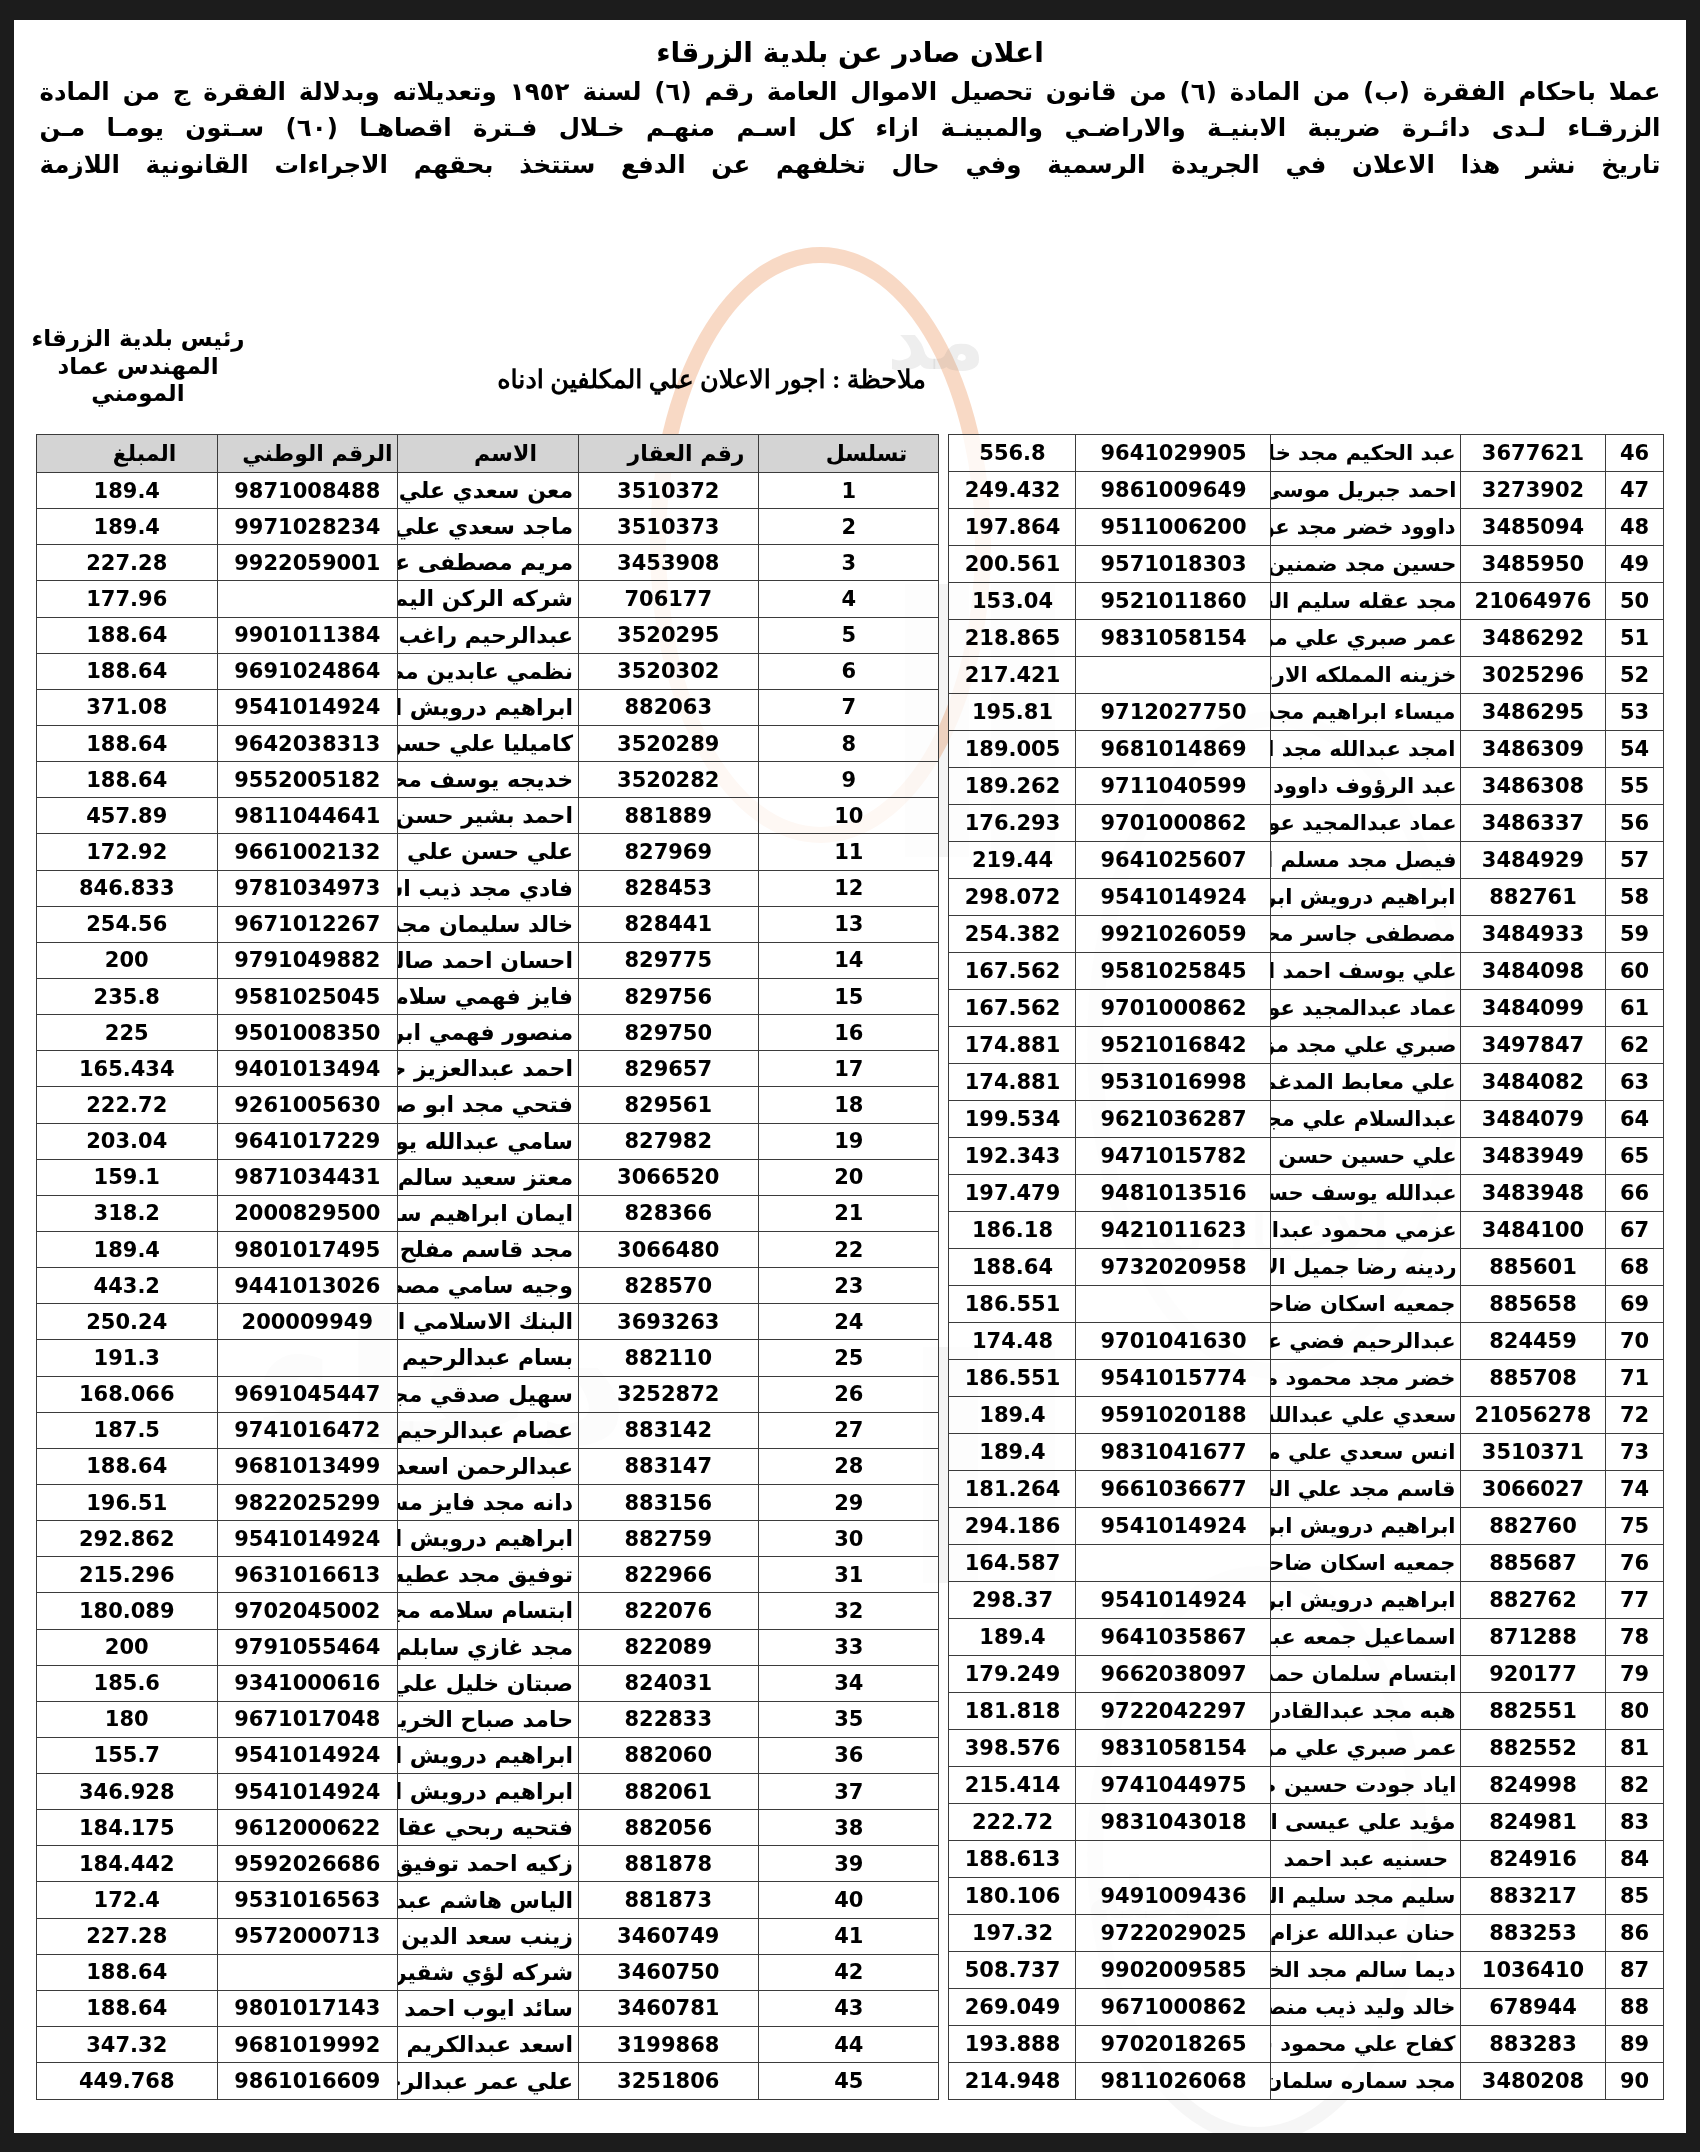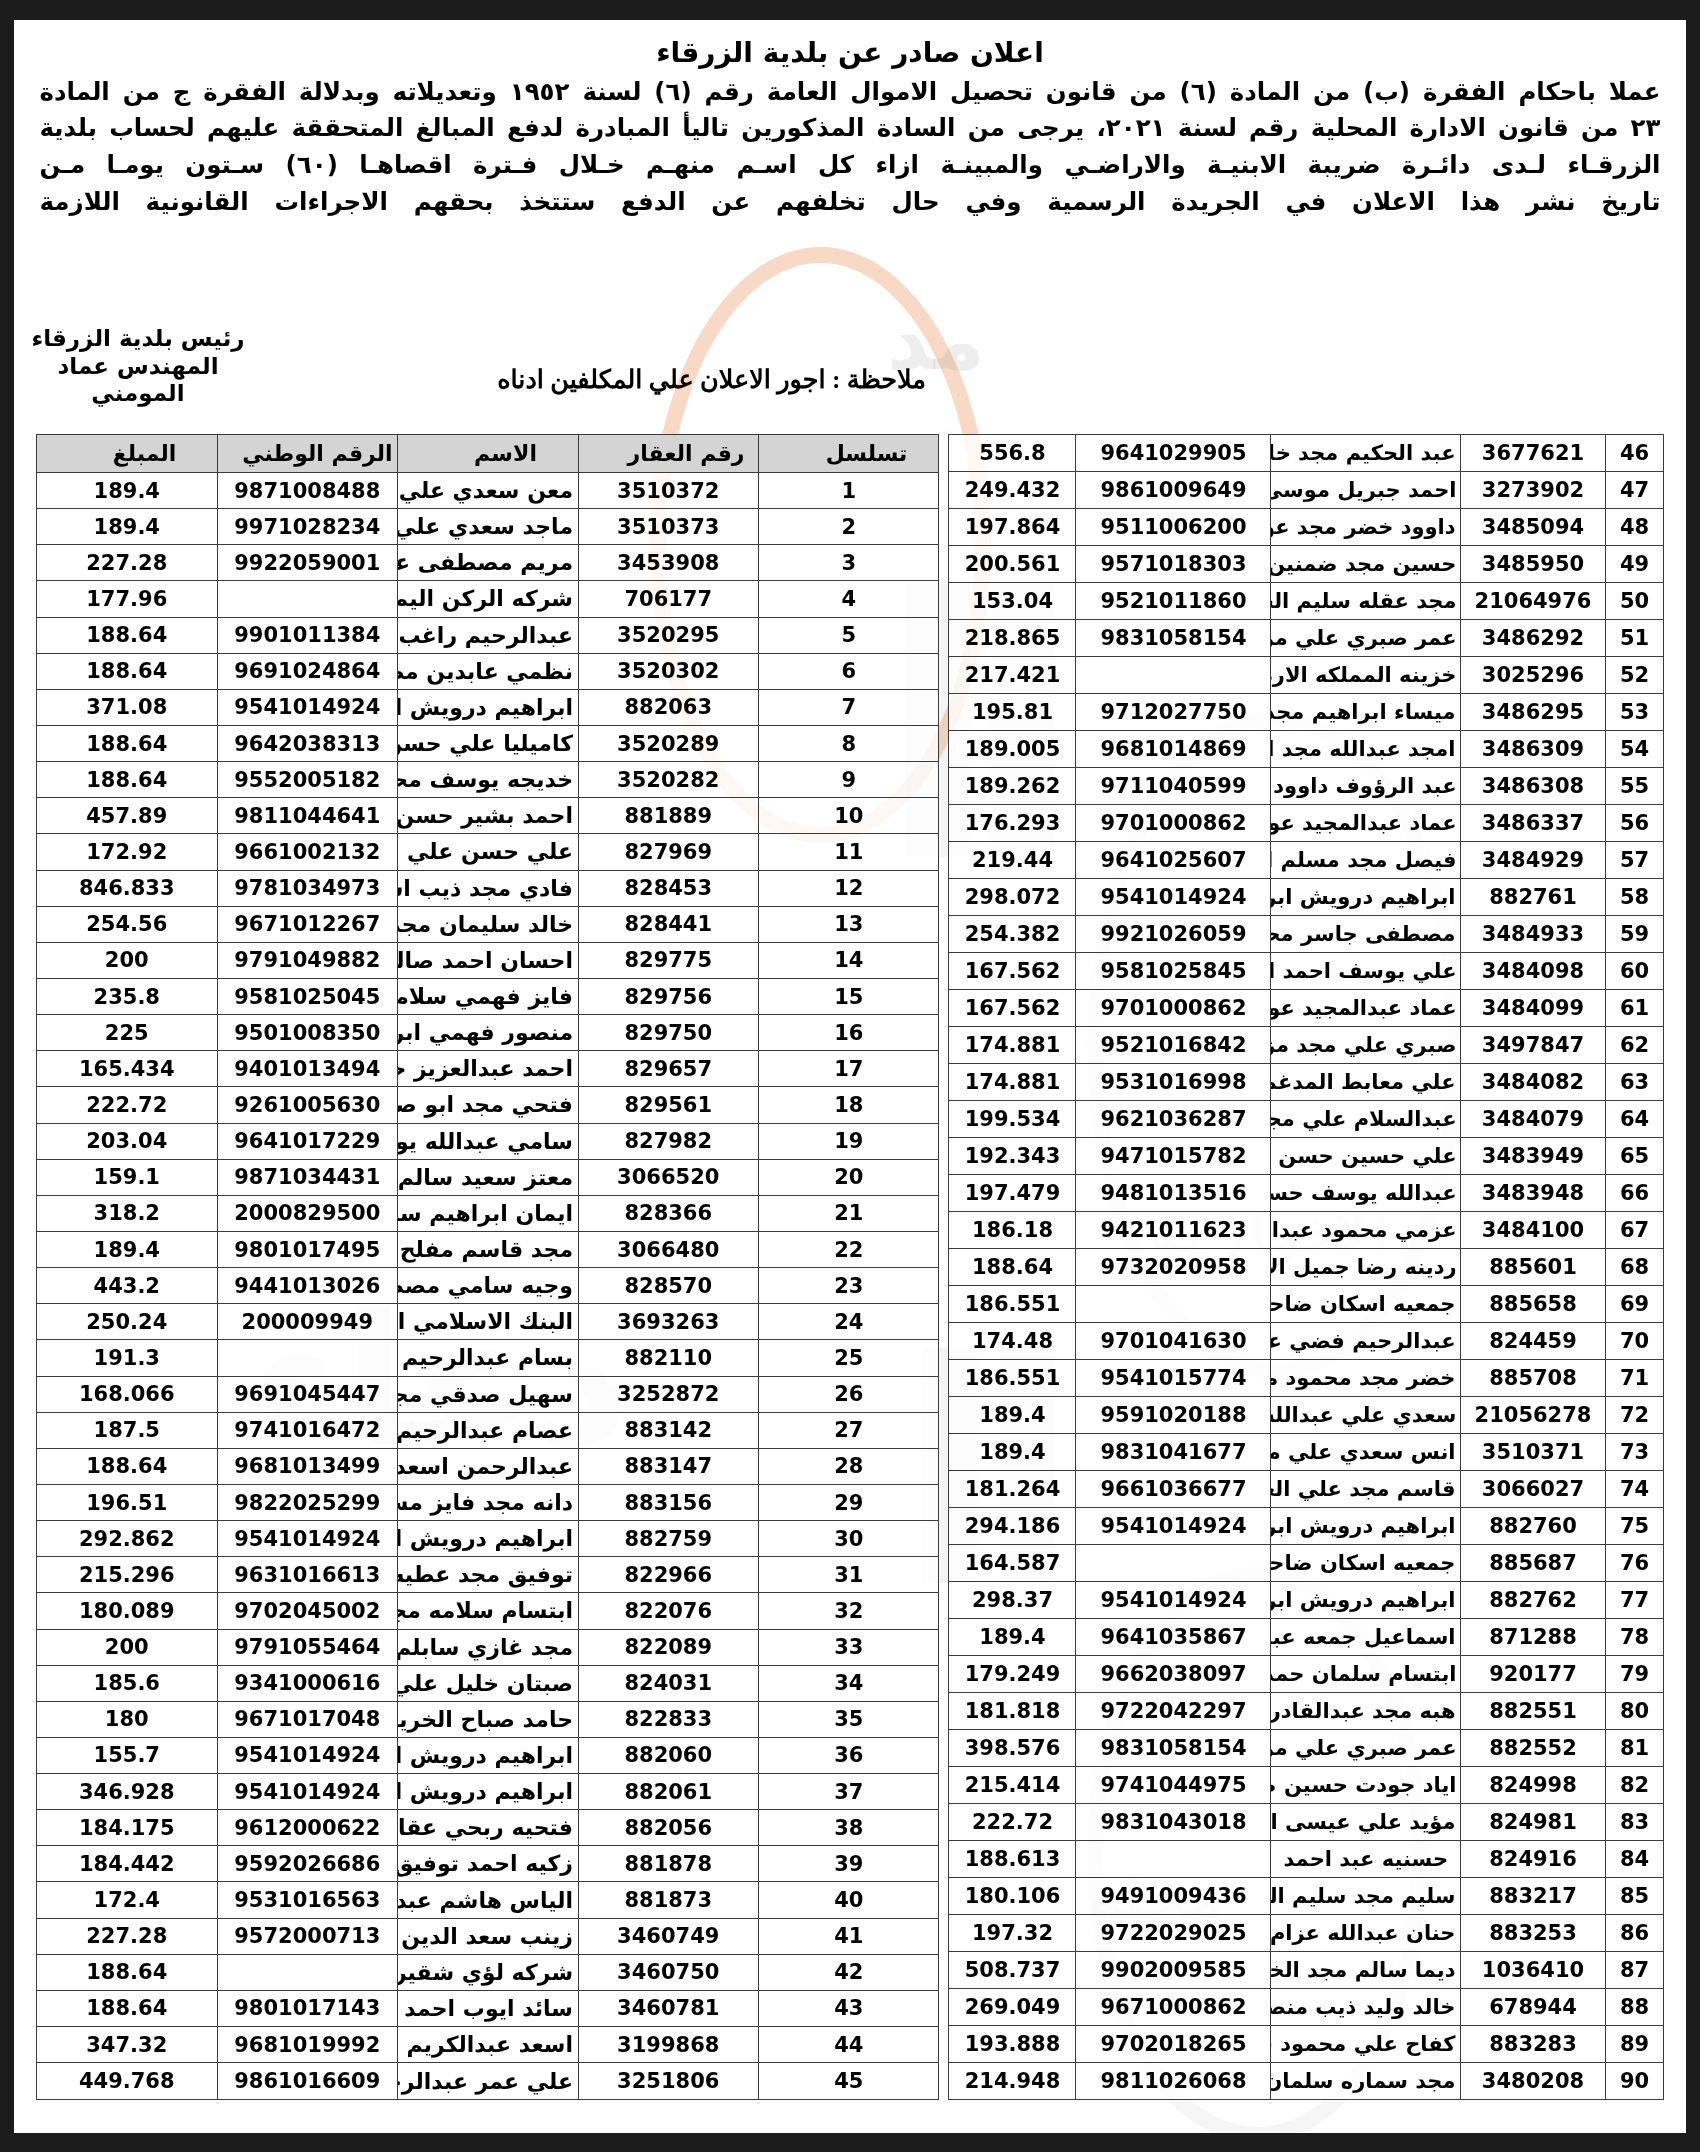--- a/index.html
+++ b/index.html
@@ -120,21 +120,20 @@
       <div class="wm-txt" style="left:1073px;top:1844px;font-size:58px;">مجلة</div>
       <div class="wm-txt" style="left:873px;top:273px;font-size:82px;">مد</div>
     </div>
 
     <div class="content">
 
       <h1 class="title">اعلان صادر عن بلدية الزرقاء</h1>
 
       <div class="preamble">
         <p>عملا باحكام الفقرة (ب) من المادة (٦) من قانون تحصيل الاموال العامة رقم (٦) لسنة ١٩٥٢ وتعديلاته وبدلالة الفقرة ج من المادة</p>
-        <p>٢٣ من قانون الادارة المحلية رقم لسنة ٢٠٢١، يرجى من السادة المذكورين تاليأ المبادرة لدفع المبالغ المتحققة عليهم لحساب بلدية</p>
         <p>الزرقـاء لـدى دائـرة ضريبة الابنيـة والاراضـي والمبينـة ازاء كل اسـم منهـم خـلال فـترة اقصاهـا (٦٠) سـتون يومـا مـن</p>
         <p>تاريخ نشر هذا الاعلان في الجريدة الرسمية وفي حال تخلفهم عن الدفع ستتخذ بحقهم الاجراءات القانونية اللازمة</p>
       </div>
 
       <div class="sig">
         <div>رئيس بلدية الزرقاء</div>
         <div>المهندس عماد المومني</div>
       </div>
 
       <div class="note">ملاحظة : اجور الاعلان علي المكلفين ادناه</div>

